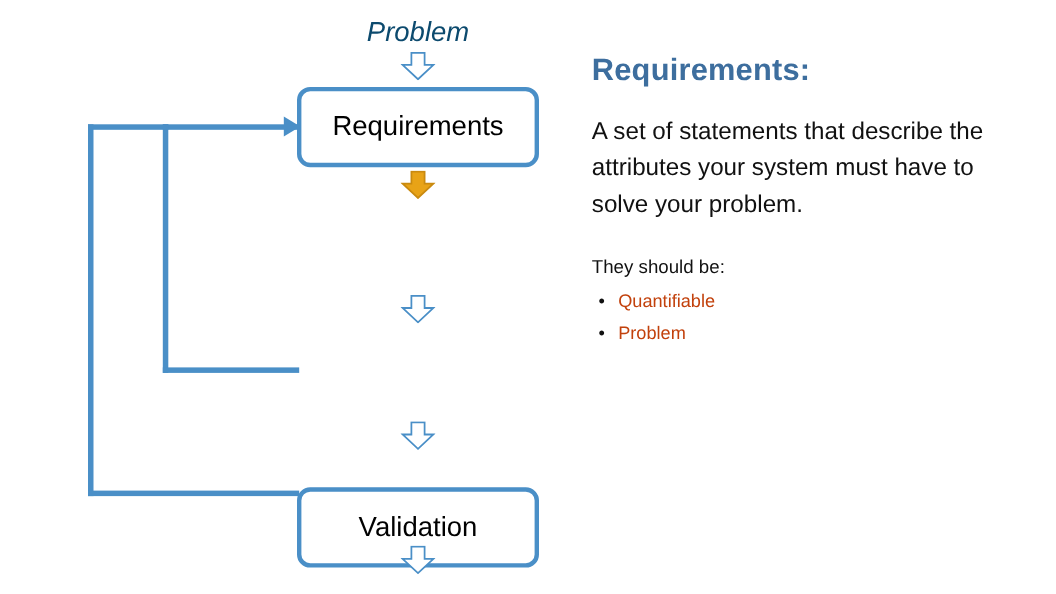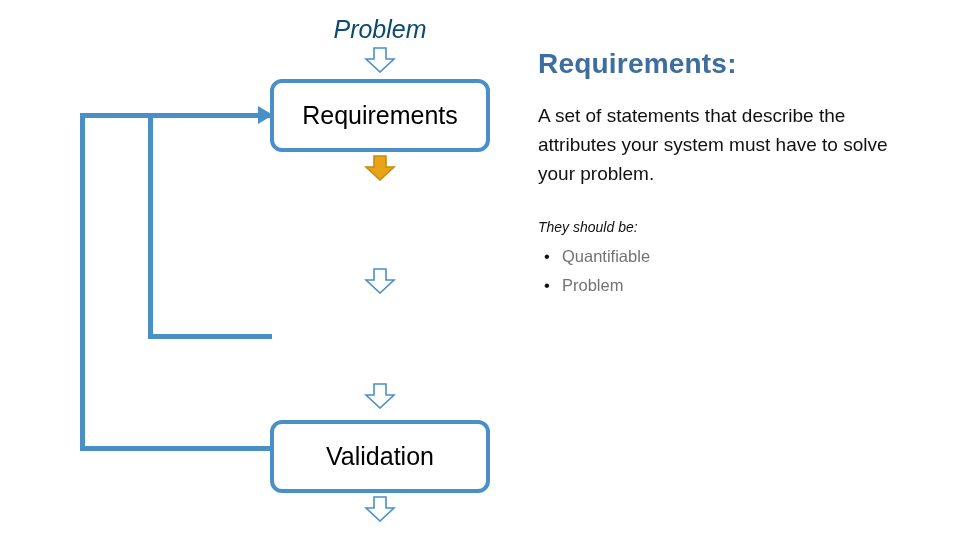--- a/index.html
+++ b/index.html
@@ -43,21 +43,21 @@
     background: #ffffff;
     display: flex;
     align-items: center;
     justify-content: center;
     font-size: 25px;
     color: #000000;
   }
   .node-requirements { top: 79px; }
   .node-verifications { top: 194px; }
   .node-risk          { top: 308px; }
-  .node-validation    { top: 420px; }
+  .node-validation    { top: 443px; }
 
   
   .arrow {
     position: absolute;
     left: 364px;
     width: 32px;
     height: 26px;
   }
   .arrow svg { display: block; width: 32px; height: 26px; }
   .arrow-1 { top: 47px; }
@@ -104,41 +104,40 @@
     font-weight: bold;
     color: #3D6E9E;
     margin: 0 0 22px 0;
     letter-spacing: 0.2px;
   }
   .panel-heading .colon {
     color: #3D6E9E;
     font-weight: bold;
   }
   .panel-para {
-    font-size: 19px;
+    font-size: 22px;
     color: #111111;
     line-height: 1.52;
     margin: 0 0 28px 0;
     width: 378px;
   }
   .panel-sub {
-    font-size: 14px;
+    font-size: 17px;
     color: #111111;
     line-height: 1.52;
     margin: 0 0 4px 0;
-    font-style: italic;
   }
   .bullets {
     list-style: none;
     margin: 0;
     padding: 0;
   }
   .bullets li {
     font-size: 16.5px;
-    color: #737373;
+    color: #c2410c;
     line-height: 1.75;
     padding-left: 24px;
     position: relative;
   }
   .bullets li::before {
     content: "\2022";
     position: absolute;
     left: 6px;
     top: 0;
     color: #111111;

